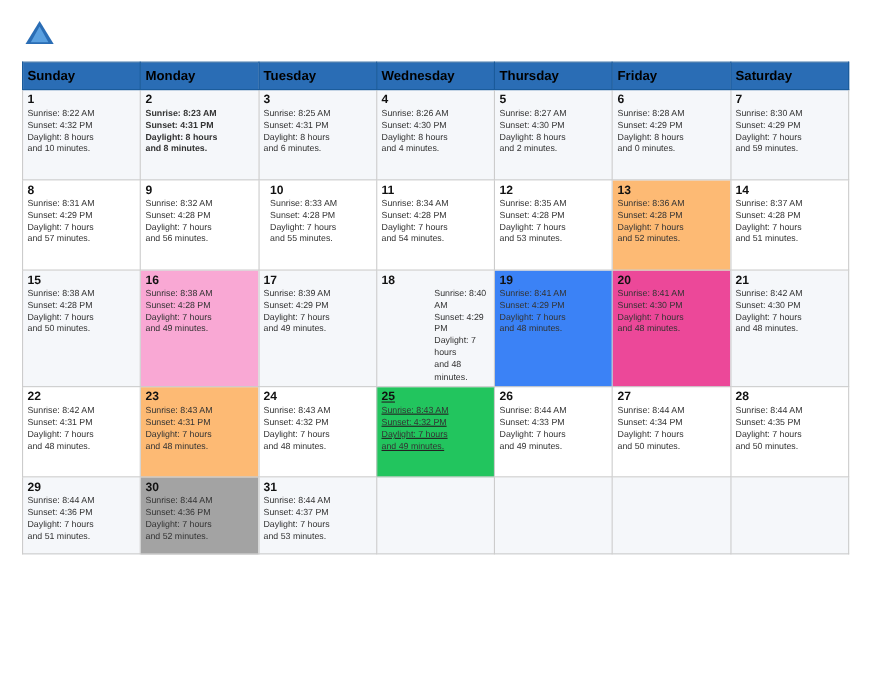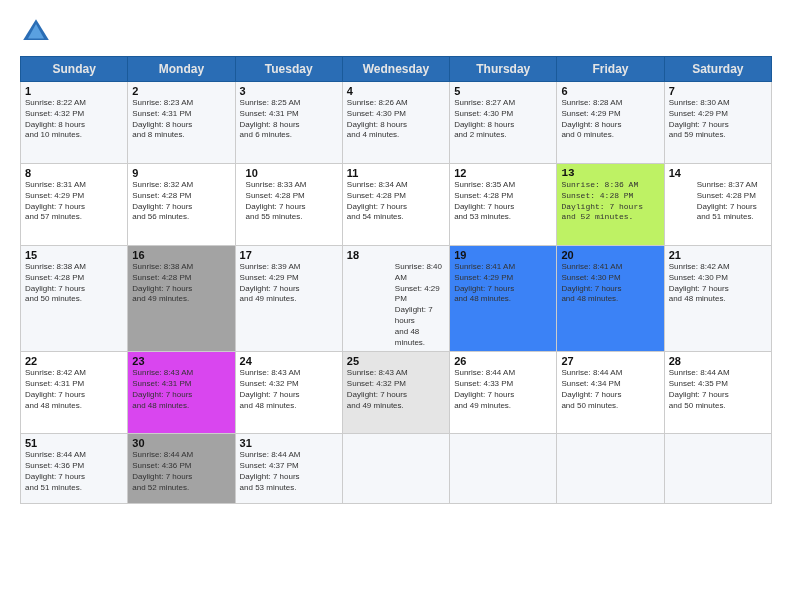--- a/index.html
+++ b/index.html
@@ -53,25 +53,25 @@
       color: #444;
       margin-top: 2px;
     }
     .calendar {
       width: 100%;
       border-collapse: collapse;
       margin-top: 4px;
     }
     .calendar th {
       background-color: #2a6db5;
-      color: #e5e5e5;
+      color: #000000;
       font-size: 12px;
       font-weight: bold;
       padding: 5px 4px;
-      text-align: center;
+      text-align: left;
       border: 1px solid #1a5a9a;
     }
     .calendar td {
       vertical-align: top;
       border: 1px solid #ccc;
       padding: 3px 4px;
       font-size: 8.5px;
       color: #222;
       width: 14.28%;
       background: #fff;
@@ -139,21 +139,21 @@
     <tr>
           <td style="background: rgb(245, 247, 250);">
             <span class="day-num">1</span>
             <div class="day-info" style="white-space: pre-line;">Sunrise: 8:22 AM
 Sunset: 4:32 PM
 Daylight: 8 hours
 and 10 minutes.</div>
           </td>
           <td style="background: rgb(245, 247, 250);">
             <span class="day-num">2</span>
-            <div class="day-info" style="white-space: pre-line;">Sunrise: 8:23 AM
+            <div class="day-info" style="white-space: pre-line; font-weight: bold;">Sunrise: 8:23 AM
 Sunset: 4:31 PM
 Daylight: 8 hours
 and 8 minutes.</div>
           </td>
           <td style="background: rgb(245, 247, 250);">
             <span class="day-num">3</span>
             <div class="day-info" style="white-space: pre-line;">Sunrise: 8:25 AM
 Sunset: 4:31 PM
 Daylight: 8 hours
 and 6 minutes.</div>
@@ -216,44 +216,44 @@
 Daylight: 7 hours
 and 54 minutes.</div>
           </td>
           <td style="background: rgb(255, 255, 255);">
             <span class="day-num">12</span>
             <div class="day-info" style="white-space: pre-line;">Sunrise: 8:35 AM
 Sunset: 4:28 PM
 Daylight: 7 hours
 and 53 minutes.</div>
           </td>
-          <td style="background: #bef264; font-family: Liberation Mono, monospace;">
+          <td style="background: #fdba74;">
             <span class="day-num">13</span>
             <div class="day-info" style="white-space: pre-line;">Sunrise: 8:36 AM
 Sunset: 4:28 PM
 Daylight: 7 hours
 and 52 minutes.</div>
           </td>
           <td style="background: rgb(255, 255, 255);">
             <span class="day-num">14</span>
-            <div class="day-info" style="white-space: pre-line; margin-left: 28px;">Sunrise: 8:37 AM
+            <div class="day-info" style="white-space: pre-line;">Sunrise: 8:37 AM
 Sunset: 4:28 PM
 Daylight: 7 hours
 and 51 minutes.</div>
           </td>
         </tr>
         <tr>
           <td style="background: rgb(245, 247, 250);">
             <span class="day-num">15</span>
             <div class="day-info" style="white-space: pre-line;">Sunrise: 8:38 AM
 Sunset: 4:28 PM
 Daylight: 7 hours
 and 50 minutes.</div>
           </td>
-          <td style="background: #a3a3a3;">
+          <td style="background: #f9a8d4;">
             <span class="day-num">16</span>
             <div class="day-info" style="white-space: pre-line;">Sunrise: 8:38 AM
 Sunset: 4:28 PM
 Daylight: 7 hours
 and 49 minutes.</div>
           </td>
           <td style="background: rgb(245, 247, 250); margin-top: 20px;">
             <span class="day-num">17</span>
             <div class="day-info" style="white-space: pre-line;">Sunrise: 8:39 AM
 Sunset: 4:29 PM
@@ -267,21 +267,21 @@
 Daylight: 7 hours
 and 48 minutes.</div>
           </td>
           <td style="background: #3b82f6;">
             <span class="day-num">19</span>
             <div class="day-info" style="white-space: pre-line;">Sunrise: 8:41 AM
 Sunset: 4:29 PM
 Daylight: 7 hours
 and 48 minutes.</div>
           </td>
-          <td style="background: #3b82f6;">
+          <td style="background: #ec4899;">
             <span class="day-num">20</span>
             <div class="day-info" style="white-space: pre-line;">Sunrise: 8:41 AM
 Sunset: 4:30 PM
 Daylight: 7 hours
 and 48 minutes.</div>
           </td>
           <td style="background: rgb(245, 247, 250);">
             <span class="day-num">21</span>
             <div class="day-info" style="white-space: pre-line;">Sunrise: 8:42 AM
 Sunset: 4:30 PM
@@ -290,35 +290,35 @@
           </td>
         </tr>
         <tr>
           <td style="background: rgb(255, 255, 255);">
             <span class="day-num">22</span>
             <div class="day-info" style="white-space: pre-line;">Sunrise: 8:42 AM
 Sunset: 4:31 PM
 Daylight: 7 hours
 and 48 minutes.</div>
           </td>
-          <td style="background: #d946ef;">
+          <td style="background: #fdba74;">
             <span class="day-num">23</span>
             <div class="day-info" style="white-space: pre-line;">Sunrise: 8:43 AM
 Sunset: 4:31 PM
 Daylight: 7 hours
 and 48 minutes.</div>
           </td>
           <td style="background: rgb(255, 255, 255);">
             <span class="day-num">24</span>
             <div class="day-info" style="white-space: pre-line;">Sunrise: 8:43 AM
 Sunset: 4:32 PM
 Daylight: 7 hours
 and 48 minutes.</div>
           </td>
-          <td style="background: #e5e5e5;">
+          <td style="background: #22c55e; text-decoration: underline;">
             <span class="day-num">25</span>
             <div class="day-info" style="white-space: pre-line;">Sunrise: 8:43 AM
 Sunset: 4:32 PM
 Daylight: 7 hours
 and 49 minutes.</div>
           </td>
           <td style="background: rgb(255, 255, 255);">
             <span class="day-num">26</span>
             <div class="day-info" style="white-space: pre-line;">Sunrise: 8:44 AM
 Sunset: 4:33 PM
@@ -335,21 +335,21 @@
           <td style="background: rgb(255, 255, 255);">
             <span class="day-num">28</span>
             <div class="day-info" style="white-space: pre-line;">Sunrise: 8:44 AM
 Sunset: 4:35 PM
 Daylight: 7 hours
 and 50 minutes.</div>
           </td>
         </tr>
         <tr class="last-row">
           <td style="background: rgb(245, 247, 250);">
-            <span class="day-num">51</span>
+            <span class="day-num">29</span>
             <div class="day-info" style="white-space: pre-line;">Sunrise: 8:44 AM
 Sunset: 4:36 PM
 Daylight: 7 hours
 and 51 minutes.</div>
           </td>
           <td style="background: #a3a3a3;">
             <span class="day-num">30</span>
             <div class="day-info" style="white-space: pre-line;">Sunrise: 8:44 AM
 Sunset: 4:36 PM
 Daylight: 7 hours

